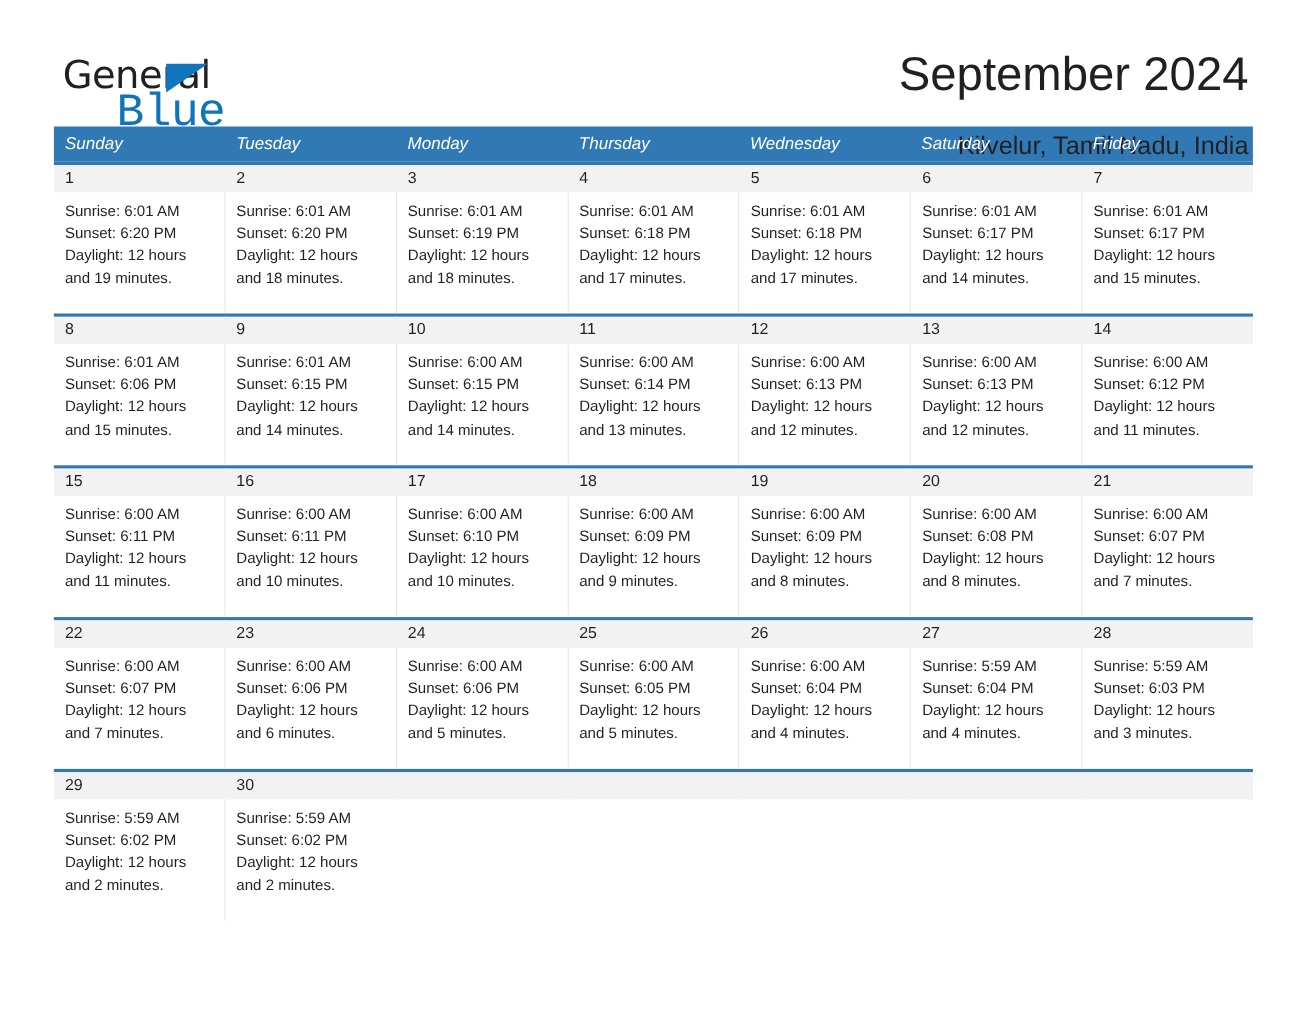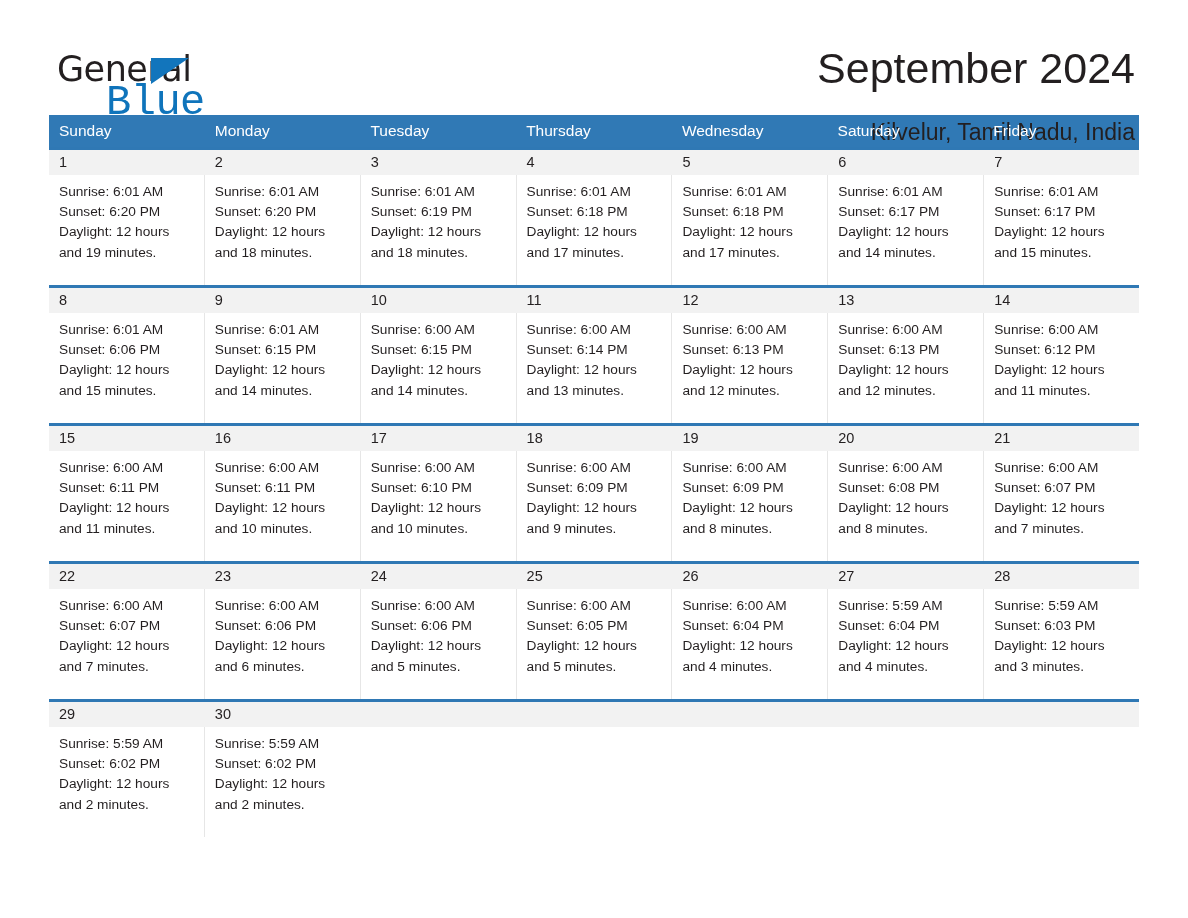--- a/index.html
+++ b/index.html
@@ -96,20 +96,21 @@
     height: 32px;
   }
   .weekday {
     flex: 1 1 0;
     color: #ffffff;
     font-size: 15.5px;
     line-height: 32px;
     padding-left: 10px;
     box-sizing: border-box;
     white-space: nowrap;
+    font-style: italic;
   }
   .week {
     border-top: 3px solid #2f78b4;
   }
   .week:first-of-type {
     border-top: none;
   }
   .week-dates {
     display: flex;
     background: #f2f2f2;
@@ -161,22 +162,22 @@
       <div class="month-title">September 2024</div>
       <div class="location">Kilvelur, Tamil Nadu, India</div>
     </div>
 
   </div>
 
   <div class="calendar">
 
     <div class="weekday-row">
       <div class="weekday">Sunday</div>
+      <div class="weekday">Tuesday</div>
       <div class="weekday">Monday</div>
-      <div class="weekday">Tuesday</div>
       <div class="weekday">Thursday</div>
       <div class="weekday">Wednesday</div>
       <div class="weekday">Saturday</div>
       <div class="weekday">Friday</div>
     </div>
 
     <div class="week">
       <div class="week-dates">
         <div class="date-cell">1</div>
         <div class="date-cell">2</div>

